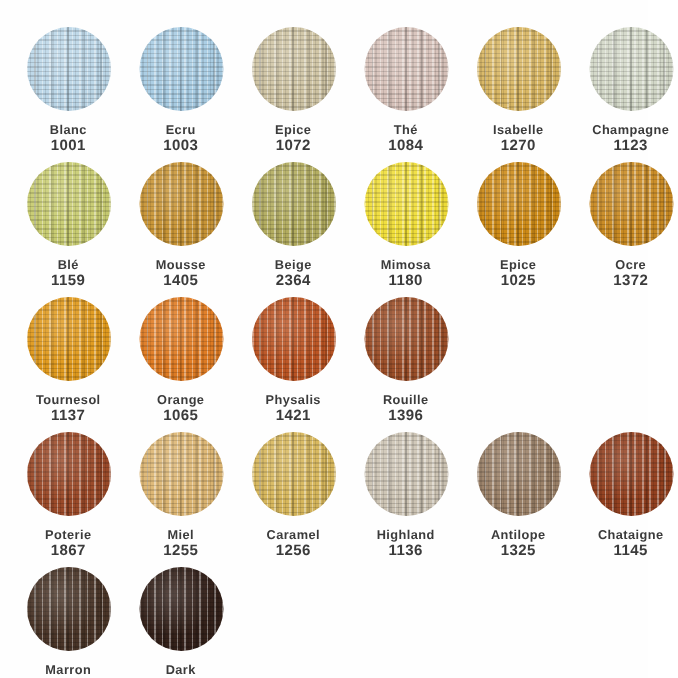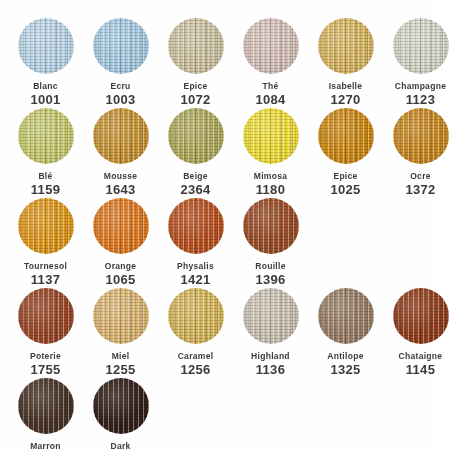--- a/index.html
+++ b/index.html
@@ -99,21 +99,21 @@
   .swatch-name {
     display: block;
     font-size: 8.5px;
     font-weight: bold;
     color: #3b3b3b;
     letter-spacing: 0.3px;
     white-space: nowrap;
   }
   .swatch-code {
     display: block;
-    font-size: 13px;
+    font-size: 10px;
     font-weight: bold;
     color: #3b3b3b;
     letter-spacing: 0.3px;
   }
 </style>
 </head>
 <body>
 
 <div id="swatch-board">
     <div class="swatch-row">
@@ -213,21 +213,21 @@
       <div class="swatch-cell">
         <div class="swatch-disc-wrap">
           <div class="swatch-disc" style="background: linear-gradient(rgb(201, 149, 54) 0%, rgb(201, 149, 54) 100%);">
             <div class="tex-stripe"></div>
             <div class="tex-dots"></div>
             <div class="tex-shade"></div>
           </div>
         </div>
         <div class="swatch-label">
           <span class="swatch-name">Mousse</span>
-          <span class="swatch-code">1643</span>
+          <span class="swatch-code">1405</span>
         </div>
       </div>
       <div class="swatch-cell">
         <div class="swatch-disc-wrap">
           <div class="swatch-disc" style="background: linear-gradient(rgb(178, 172, 95) 0%, rgb(178, 172, 95) 100%);">
             <div class="tex-stripe"></div>
             <div class="tex-dots"></div>
             <div class="tex-shade"></div>
           </div>
         </div>
@@ -334,21 +334,21 @@
       <div class="swatch-cell">
         <div class="swatch-disc-wrap">
           <div class="swatch-disc" style="background: linear-gradient(rgb(155, 74, 41) 0%, rgb(155, 74, 41) 100%);">
             <div class="tex-stripe"></div>
             <div class="tex-dots"></div>
             <div class="tex-shade"></div>
           </div>
         </div>
         <div class="swatch-label">
           <span class="swatch-name">Poterie</span>
-          <span class="swatch-code">1755</span>
+          <span class="swatch-code">1867</span>
         </div>
       </div>
       <div class="swatch-cell">
         <div class="swatch-disc-wrap">
           <div class="swatch-disc" style="background: linear-gradient(rgb(221, 182, 115) 0%, rgb(221, 182, 115) 100%);">
             <div class="tex-stripe"></div>
             <div class="tex-dots"></div>
             <div class="tex-shade"></div>
           </div>
         </div>

